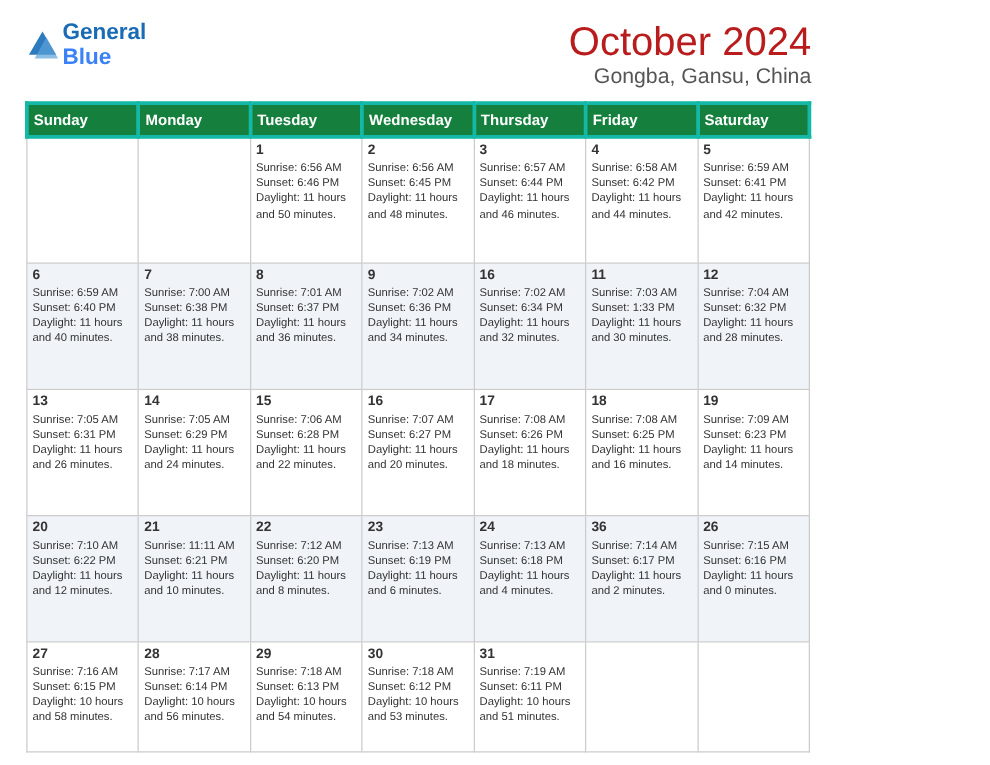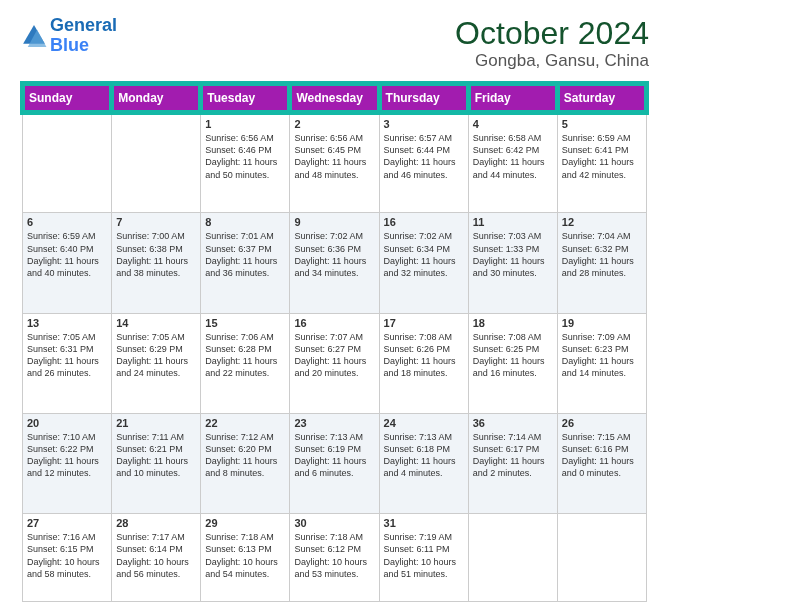--- a/index.html
+++ b/index.html
@@ -41,43 +41,43 @@
       width: 28px;
       height: 28px;
       margin-right: 2px;
     }
     .title-block {
       text-align: right;
     }
     .month-title {
       font-size: 32px;
       font-weight: normal;
-      color: #14532d;
+      color: #b91c1c;
       line-height: 1.1;
       text-align: right;
     }
     .subtitle {
       font-size: 17px;
       color: #555;
     }
     .calendar {
       flex: 1;
       border: 1px solid #ccc;
       border-collapse: collapse;
       width: 100%;
       table-layout: fixed;
     }
     .calendar th {
-      background: #a21caf;
+      background: #15803d;
       color: #fff;
       font-size: 12px;
       font-weight: bold;
       padding: 5px 4px;
       text-align: left;
-      border: 5px solid #14b8a6;
+      border: 3px solid #14b8a6;
     }
     .calendar td {
       border: 1px solid #ccc;
       vertical-align: top;
       padding: 3px 4px;
       font-size: 9.5px;
       color: #333;
       background: #fff;
       height: 80px;
     }
@@ -263,21 +263,21 @@
         </tr>
         <tr class="row-shaded">
           <td>
             <span class="day-number">20</span>
             <div class="cell-text" style="white-space: pre-line;">Sunrise: 7:10 AM
 Sunset: 6:22 PM
 Daylight: 11 hours and 12 minutes.</div>
           </td>
           <td>
             <span class="day-number">21</span>
-            <div class="cell-text" style="white-space: pre-line;">Sunrise: 7:11 AM
+            <div class="cell-text" style="white-space: pre-line;">Sunrise: 11:11 AM
 Sunset: 6:21 PM
 Daylight: 11 hours and 10 minutes.</div>
           </td>
           <td>
             <span class="day-number">22</span>
             <div class="cell-text" style="white-space: pre-line;">Sunrise: 7:12 AM
 Sunset: 6:20 PM
 Daylight: 11 hours and 8 minutes.</div>
           </td>
           <td>

